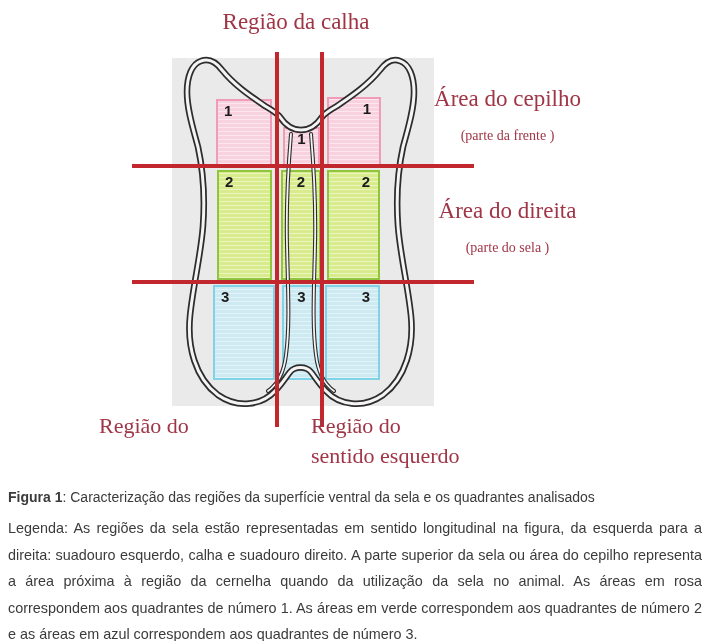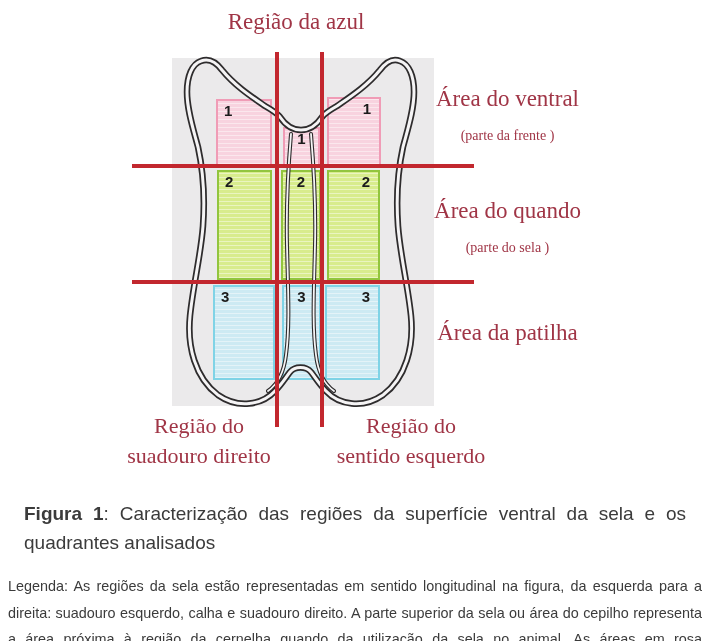--- a/index.html
+++ b/index.html
@@ -27,24 +27,24 @@
   .ol-b{fill:none;stroke:var(--outline-ink,#2e2c2d);stroke-width:6.5;stroke-linejoin:round;stroke-linecap:round;}
   .ol-w{fill:none;stroke:#f5f4f5;stroke-width:3;stroke-linejoin:round;stroke-linecap:round;}
   .ch-b{fill:none;stroke:var(--outline-ink,#2e2c2d);stroke-width:4;stroke-linecap:round;}
   .ch-w{fill:none;stroke:#f5f4f5;stroke-width:1.8;stroke-linecap:round;}
   
   .red-label{position:absolute;color:var(--label-red,#a03546);font-family:"Liberation Serif",serif;}
   .top-title{left:196px;top:9px;width:200px;text-align:center;font-size:23px;}
   .side-label{left:420px;width:175px;text-align:center;}
   .side-label .t{font-size:23px;line-height:26px;}
   .side-label .s{font-size:14px;line-height:16px;margin-top:16px;}
-  .bottom-label{top:411px;width:200px;text-align:center;font-size:22px;line-height:30px;}
+  .bottom-label{top:411px;width:200px;text-align:left;font-size:22px;line-height:30px;}
   
   .caption{position:absolute;left:8px;top:483px;width:694px;color:var(--caption-text,#3b3b3b);}
-  .fig-title{margin:16px;font-size:19px;line-height:29px;text-align:justify;}
+  .fig-title{margin:0;font-size:14px;line-height:29px;text-align:justify;}
   .fig-title .b{font-weight:bold;}
   .legend{margin:3px 0 0 0;font-size:14.4px;line-height:26.6px;text-align:justify;}
 </style>
 </head>
 <body>
 
 <div class="page">
   <div class="figure-area">
 
     <div class="scan-bg"></div>
@@ -86,37 +86,35 @@
       <path class="ch-w" d="M 291,134 C 288,170 286,205 287,245 C 288,290 290,325 286,355 C 284,372 278,384 268,391"></path>
       <path class="ch-b" d="M 311,134 C 314,170 316,205 315,245 C 314,290 312,325 316,355 C 318,372 324,384 334,391"></path>
       <path class="ch-w" d="M 311,134 C 314,170 316,205 315,245 C 314,290 312,325 316,355 C 318,372 324,384 334,391"></path>
     </svg>
 
     <div class="rline v" style="left:275px"></div>
     <div class="rline v" style="left:320px"></div>
     <div class="rline h" style="top:164px"></div>
     <div class="rline h" style="top:280px"></div>
 
-    <div class="red-label top-title">Região da azul</div>
+    <div class="red-label top-title">Região da calha</div>
 
     <div class="red-label side-label" style="top:86px">
-      <div class="t">Área do ventral</div>
+      <div class="t">Área do cepilho</div>
       <div class="s">(parte da frente )</div>
     </div>
     <div class="red-label side-label" style="top:198px">
-      <div class="t">Área do quando</div>
+      <div class="t">Área do direita</div>
       <div class="s">(parte do sela )</div>
     </div>
     <div class="red-label side-label" style="top:320px">
-      <div class="t">Área da patilha</div>
     </div>
 
     <div class="red-label bottom-label" style="left:99px">
       <div>Região do</div>
-      <div>suadouro direito</div>
     </div>
     <div class="red-label bottom-label" style="left:311px">
       <div>Região do</div>
       <div>sentido esquerdo</div>
     </div>
   </div>
 
   <div class="caption">
     <p class="fig-title"><span class="b">Figura 1</span><span>: Caracterização das regiões da superfície ventral da sela e os quadrantes analisados</span></p>
     <p class="legend">Legenda: As regiões da sela estão representadas em sentido longitudinal na figura, da esquerda para a direita: suadouro esquerdo, calha e suadouro direito. A parte superior da sela ou área do cepilho representa a área próxima à região da cernelha quando da utilização da sela no animal. As áreas em rosa correspondem aos quadrantes de número 1. As áreas em verde correspondem aos quadrantes de número 2 e as áreas em azul correspondem aos quadrantes de número 3.</p>

